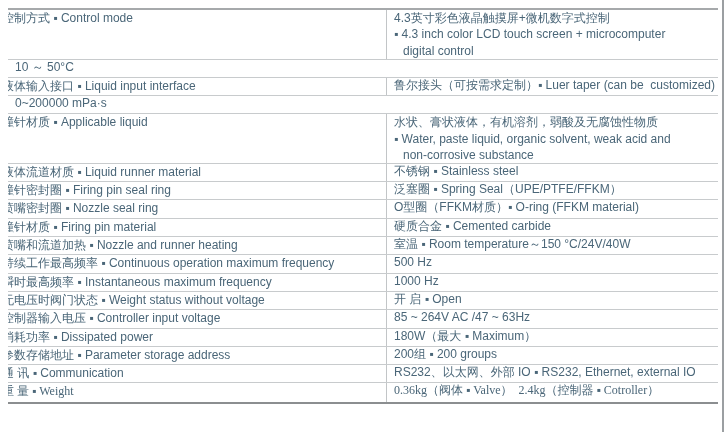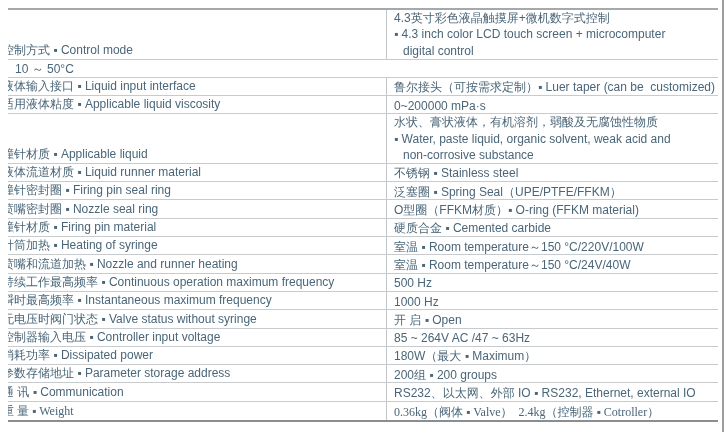--- a/index.html
+++ b/index.html
@@ -43,21 +43,21 @@
   }
   .row:last-child {
     border-bottom: none;
     font-family: Liberation Serif, serif;
   }
   .row.multi {
     height: 49.5px;
   }
   .cell {
     display: flex;
-    align-items: flex-end;
+    align-items: flex-start;
     box-sizing: border-box;
     overflow: hidden;
   }
   .cell.label {
     width: 379px;
     flex: 0 0 379px;
     border-right: 1px solid #c2c5c7;
   }
   .cell.label > span {
     display: block;
@@ -103,23 +103,20 @@
     </div>
     <div class="row">
       <div class="cell label">
         <span>液体输入接口 ▪ Liquid input interface</span>
       </div>
       <div class="cell value">
         <div class="val-line">鲁尔接头（可按需求定制）▪ Luer taper (can be  customized)</div>
       </div>
     </div>
     <div class="row">
-      <div class="cell label">
-        <span>适用液体粘度 ▪ Applicable liquid viscosity</span>
-      </div>
       <div class="cell value">
         <div class="val-line">0~200000 mPa·s</div>
       </div>
     </div>
     <div class="row multi">
       <div class="cell label">
         <span>撞针材质 ▪ Applicable liquid</span>
       </div>
       <div class="cell value">
         <div class="val-line">水状、膏状液体，有机溶剂，弱酸及无腐蚀性物质</div>
@@ -154,28 +151,20 @@
     <div class="row">
       <div class="cell label">
         <span>撞针材质 ▪ Firing pin material</span>
       </div>
       <div class="cell value">
         <div class="val-line">硬质合金 ▪ Cemented carbide</div>
       </div>
     </div>
     <div class="row">
       <div class="cell label">
-        <span>针筒加热 ▪ Heating of syringe</span>
-      </div>
-      <div class="cell value">
-        <div class="val-line">室温 ▪ Room temperature～150 °C/220V/100W</div>
-      </div>
-    </div>
-    <div class="row">
-      <div class="cell label">
         <span>喷嘴和流道加热 ▪ Nozzle and runner heating</span>
       </div>
       <div class="cell value">
         <div class="val-line">室温 ▪ Room temperature～150 °C/24V/40W</div>
       </div>
     </div>
     <div class="row">
       <div class="cell label">
         <span>持续工作最高频率 ▪ Continuous operation maximum frequency</span>
       </div>
@@ -186,21 +175,21 @@
     <div class="row">
       <div class="cell label">
         <span>瞬时最高频率 ▪ Instantaneous maximum frequency</span>
       </div>
       <div class="cell value">
         <div class="val-line">1000 Hz</div>
       </div>
     </div>
     <div class="row">
       <div class="cell label">
-        <span>无电压时阀门状态 ▪ Valve status without syringe</span>
+        <span>无电压时阀门状态 ▪ Weight status without voltage</span>
       </div>
       <div class="cell value">
         <div class="val-line">开 启 ▪ Open</div>
       </div>
     </div>
     <div class="row">
       <div class="cell label">
         <span>控制器输入电压 ▪ Controller input voltage</span>
       </div>
       <div class="cell value">

